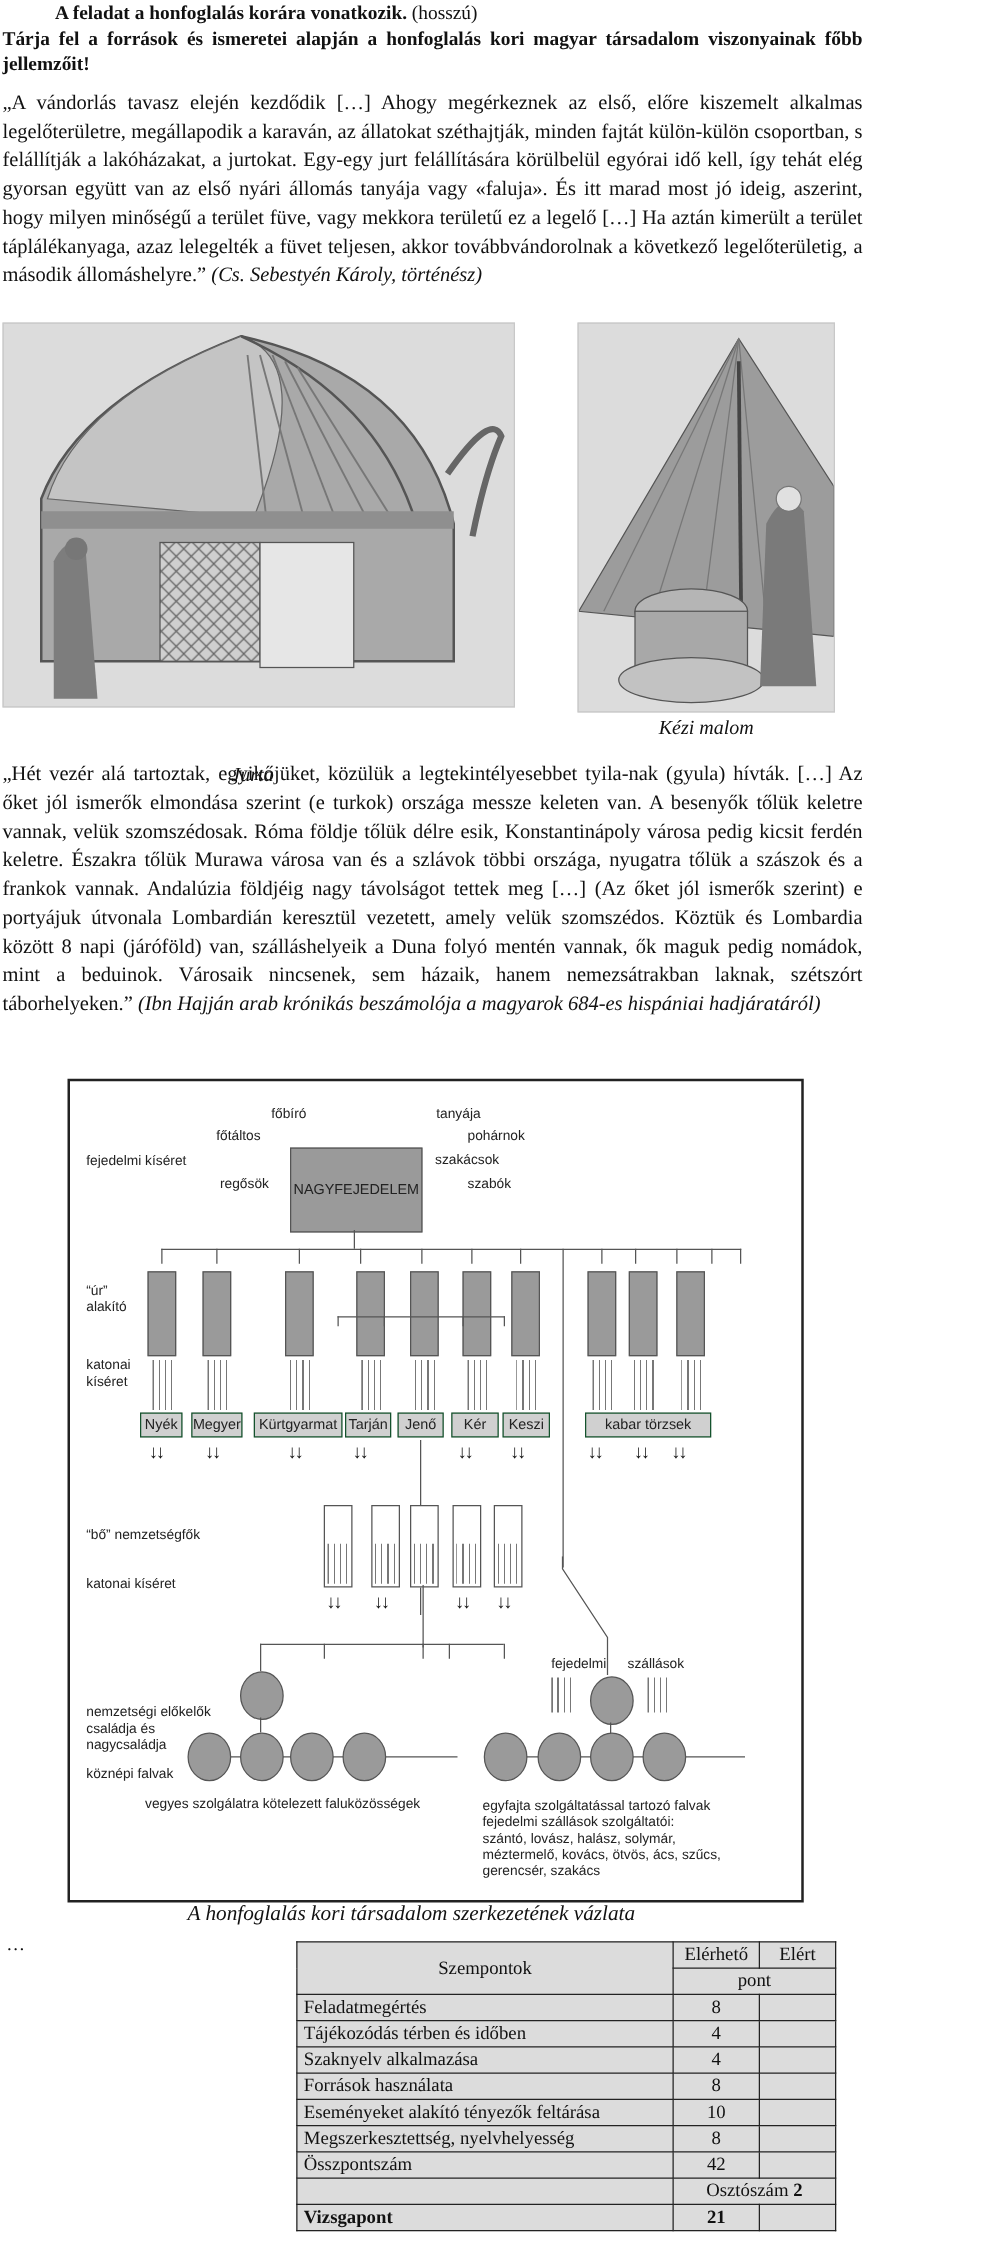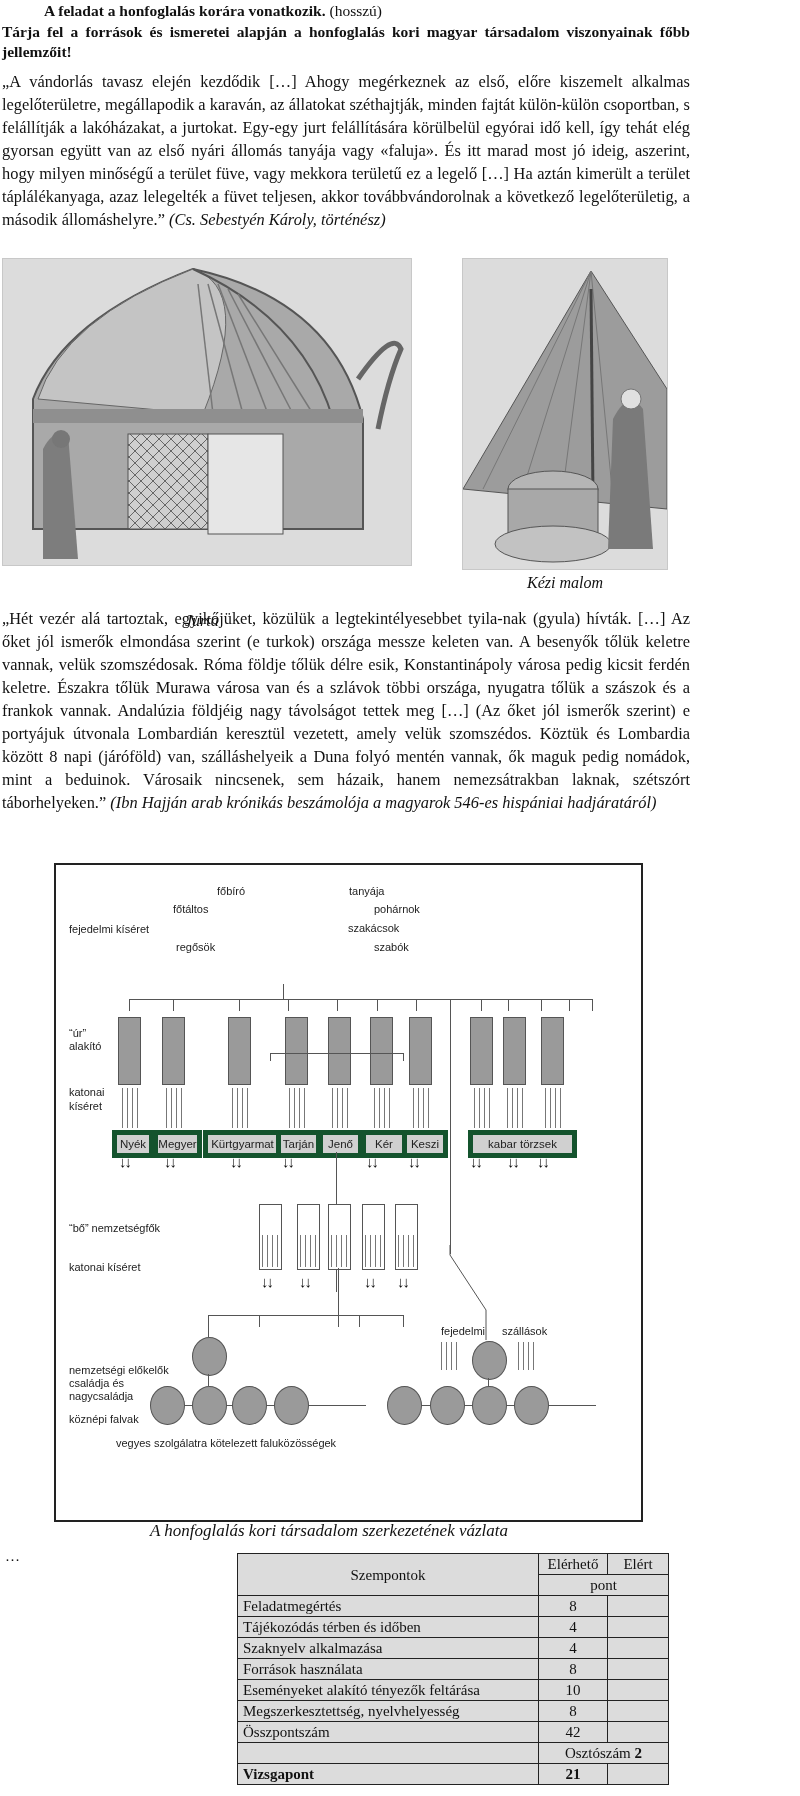--- a/index.html
+++ b/index.html
@@ -13,21 +13,21 @@
   .quote .src { font-style:italic; }
   .q1 { top:70px; }
   .q2 { top:607px; }
   .caption { font-style:italic; font-size:16px; }
   .img { background:#d8d8d8; border:1px solid #c8c8c8; overflow:hidden; }
   
   .diagram { left:54px; top:863px; width:585px; height:655px; border:2px solid #222; background:#fff;
              font-family:"Liberation Sans", sans-serif; font-size:11px; color:#222; }
   .diagram .t { position:absolute; white-space:nowrap; }
   .gbox { position:absolute; background:#9a9a9a; border:1px solid #555; }
-  .lbox { position:absolute; background:#d0d0d0; border:5px solid #14532d; text-align:center; line-height:18px; font-size:11.5px; }
+  .lbox { position:absolute; background:#d0d0d0; border:1px solid #14532d; text-align:center; line-height:18px; font-size:11.5px; }
   .wbox { position:absolute; background:#fff; border:1px solid #555; }
   .circ { position:absolute; background:#9a9a9a; border:1px solid #555; border-radius:50%; }
   .ln { position:absolute; background:#555; }
   .arrows { position:absolute; font-size:15px; font-weight:bold; letter-spacing:-2px; color:#111; }
   .vlines { position:absolute; width:18px; height:40px;
             background:repeating-linear-gradient(90deg,#777 0 1px,transparent 1px 5px); }
   .figcap { left:150px; top:1521px; font-size:17px; font-style:italic; }
   .ellipsis { left:5px; top:1548px; font-size:15px; }
   table.score { position:absolute; left:237px; top:1553px; border-collapse:collapse; font-size:15px; background:#dcdcdc; }
   table.score td { border:1.5px solid #222; padding:0 5px; height:20px; line-height:20px; }
@@ -91,33 +91,34 @@
     <ellipse cx="90" cy="285" rx="58" ry="18" fill="#c2c2c2" stroke="#555"></ellipse>
     <path d="M150 160 Q165 130 180 150 L190 290 L145 290 Z" fill="#7a7a7a"></path>
     <circle cx="168" cy="140" r="10" fill="#e0e0e0" stroke="#777"></circle>
   </svg>
 </div>
 <div class="abs caption" style="left:185px;top:574px;margin-top:38px;">Jurta</div>
 <div class="abs caption" style="left:527px;top:574px;">Kézi malom</div>
 
 <div class="abs quote q2">
   <span>„Hét vezér alá tartoztak, egyikőjüket, közülük a legtekintélyesebbet tyila-nak (gyula) hívták. […] Az őket jól ismerők elmondása szerint (e turkok) országa messze keleten van. A besenyők tőlük keletre vannak, velük szomszédosak. Róma földje tőlük délre esik, Konstantinápoly városa pedig kicsit ferdén keletre. Északra tőlük Murawa városa van és a szlávok többi országa, nyugatra tőlük a szászok és a frankok vannak. Andalúzia földjéig nagy távolságot tettek meg […] (Az őket jól ismerők szerint) e portyájuk útvonala Lombardián keresztül vezetett, amely velük szomszédos. Köztük és Lombardia között 8 napi (járóföld) van, szálláshelyeik a Duna folyó mentén vannak, ők maguk pedig nomádok, mint a beduinok. Városaik nincsenek, sem házaik, hanem nemezsátrakban laknak, szétszórt táborhelyeken.”</span>
-  <span class="src">(Ibn Hajján arab krónikás beszámolója a magyarok 546-es hispániai hadjáratáról)</span>
+  <span class="src">(Ibn Hajján arab krónikás beszámolója a magyarok 684-es hispániai hadjáratáról)</span>
 </div>
 
 <div class="abs diagram">
 
   <div class="t" style="left:13px;top:58px;">fejedelmi kíséret</div>
   <div class="t" style="left:161px;top:20px;">főbíró</div>
   <div class="t" style="left:117px;top:38px;">főtáltos</div>
   <div class="t" style="left:120px;top:76px;">regősök</div>
   <div class="t" style="left:293px;top:20px;">tanyája</div>
   <div class="t" style="left:318px;top:38px;">pohárnok</div>
   <div class="t" style="left:292px;top:57px;">szakácsok</div>
   <div class="t" style="left:318px;top:76px;">szabók</div>
+  <div class="gbox" style="left:176px;top:53px;width:104px;height:66px;line-height:66px;text-align:center;font-size:11.5px;">NAGYFEJEDELEM</div>
 
   <div class="ln" style="left:227px;top:119px;width:1px;height:15px;"></div>
   <div class="ln" style="left:73px;top:134px;width:464px;height:1px;"></div>
   <div class="ln" style="left:73px;top:134px;width:1px;height:12px;"></div>
   <div class="ln" style="left:117px;top:134px;width:1px;height:12px;"></div>
   <div class="ln" style="left:183px;top:134px;width:1px;height:12px;"></div>
   <div class="ln" style="left:232px;top:134px;width:1px;height:12px;"></div>
   <div class="ln" style="left:281px;top:134px;width:1px;height:12px;"></div>
   <div class="ln" style="left:321px;top:134px;width:1px;height:12px;"></div>
   <div class="ln" style="left:360px;top:134px;width:1px;height:12px;"></div>
@@ -236,20 +237,27 @@
 
   <div class="vlines" style="left:385px;top:477px;height:28px;"></div>
   <div class="vlines" style="left:462px;top:477px;height:28px;"></div>
   <div class="circ" style="left:416px;top:476px;width:33px;height:37px;"></div>
   <div class="ln" style="left:432px;top:513px;width:1px;height:10px;"></div>
   <div class="ln" style="left:340px;top:540px;width:200px;height:1px;"></div>
   <div class="circ" style="left:331px;top:521px;width:33px;height:37px;"></div>
   <div class="circ" style="left:374px;top:521px;width:33px;height:37px;"></div>
   <div class="circ" style="left:416px;top:521px;width:33px;height:37px;"></div>
   <div class="circ" style="left:458px;top:521px;width:33px;height:37px;"></div>
+  <div class="t" style="left:330px;top:574px;line-height:13px;">
+    <div>egyfajta szolgáltatással tartozó falvak</div>
+    <div>fejedelmi szállások szolgáltatói:</div>
+    <div>szántó, lovász, halász, solymár,</div>
+    <div>méztermelő, kovács, ötvös, ács, szűcs,</div>
+    <div>gerencsér, szakács</div>
+  </div>
 </div>
 <div class="abs figcap">A honfoglalás kori társadalom szerkezetének vázlata</div>
 
 <div class="abs ellipsis">…</div>
 
 <table class="score">
   <tbody>
       <tr>
     <td rowspan="2" style="text-align:center;width:290px;">Szempontok</td>
     <td class="num">Elérhető</td>

